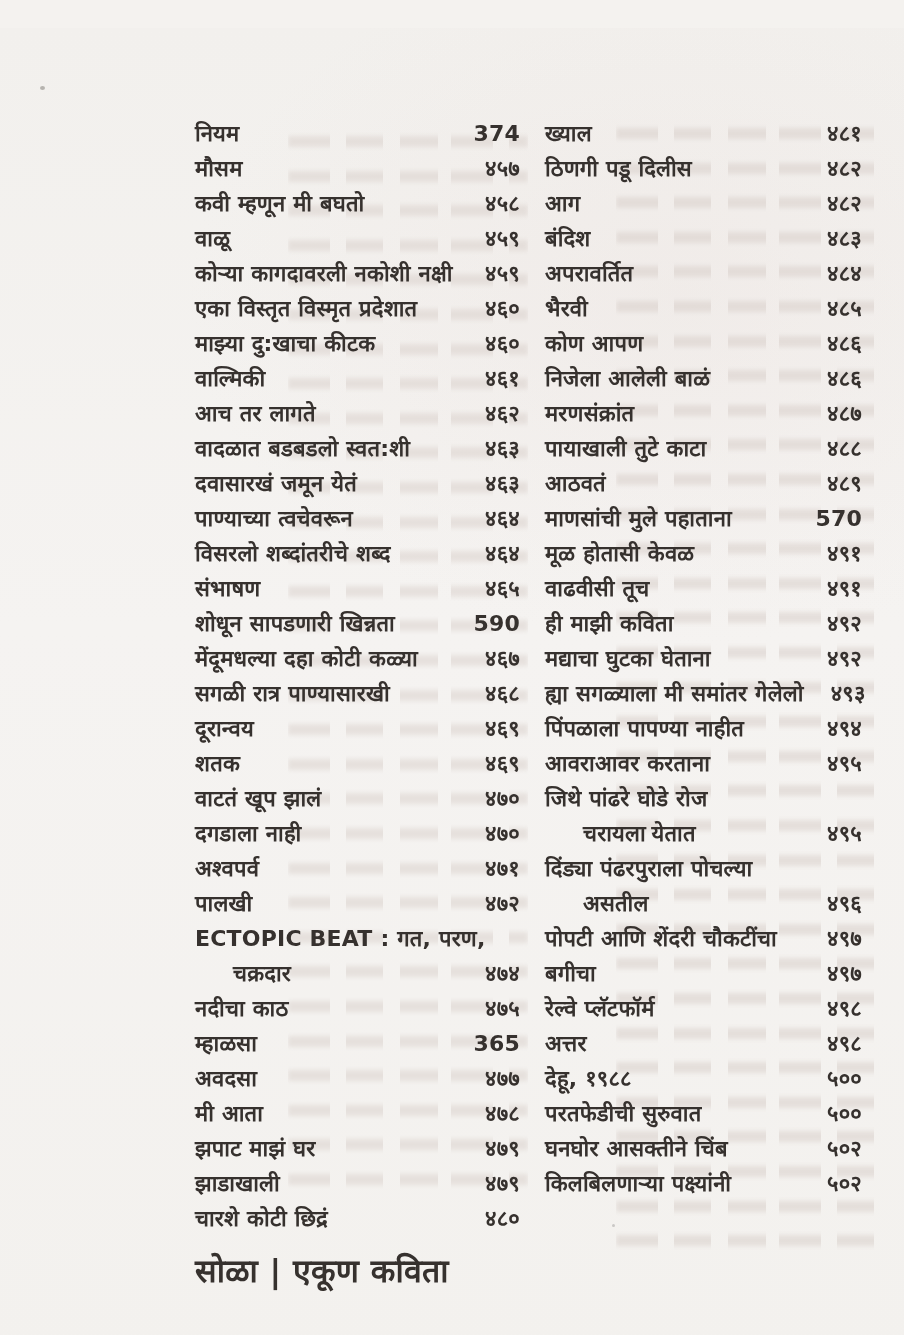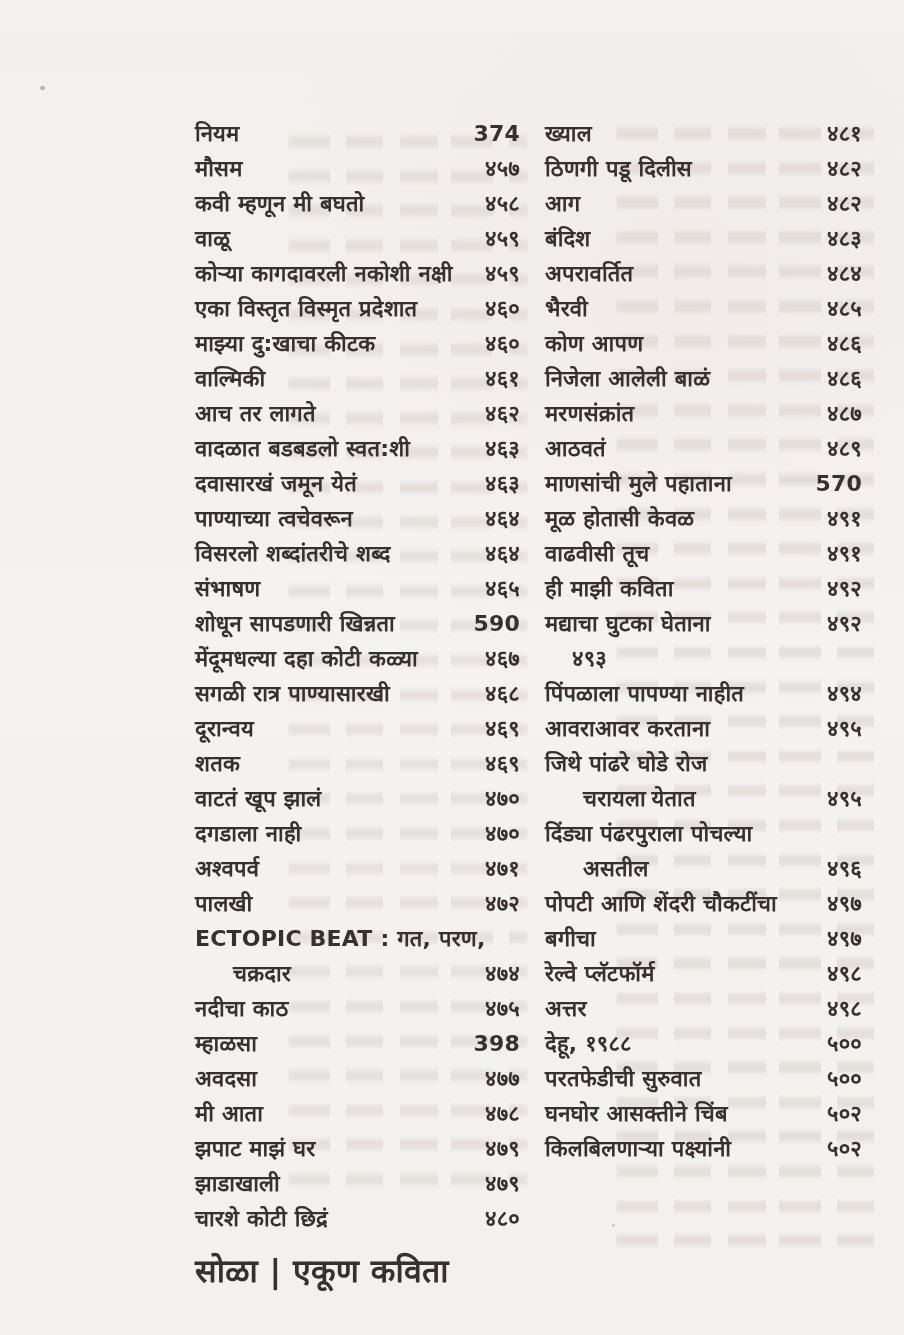--- a/index.html
+++ b/index.html
@@ -197,21 +197,21 @@
         <div class="row indent">
           <span class="t">चक्रदार</span>
           <span class="p">४७४</span>
         </div>
         <div class="row">
           <span class="t">नदीचा काठ</span>
           <span class="p">४७५</span>
         </div>
         <div class="row">
           <span class="t">म्हाळसा</span>
-          <span class="p">398</span>
+          <span class="p">365</span>
         </div>
         <div class="row">
           <span class="t">अवदसा</span>
           <span class="p">४७७</span>
         </div>
         <div class="row">
           <span class="t">मी आता</span>
           <span class="p">४७८</span>
         </div>
         <div class="row">
@@ -258,20 +258,24 @@
         </div>
         <div class="row">
           <span class="t">निजेला आलेली बाळं</span>
           <span class="p">४८६</span>
         </div>
         <div class="row">
           <span class="t">मरणसंक्रांत</span>
           <span class="p">४८७</span>
         </div>
         <div class="row">
+          <span class="t">पायाखाली तुटे काटा</span>
+          <span class="p">४८८</span>
+        </div>
+        <div class="row">
           <span class="t">आठवतं</span>
           <span class="p">४८९</span>
         </div>
         <div class="row">
           <span class="t">माणसांची मुले पहाताना</span>
           <span class="p">570</span>
         </div>
         <div class="row">
           <span class="t">मूळ होतासी केवळ</span>
           <span class="p">४९१</span>
@@ -282,20 +286,21 @@
         </div>
         <div class="row">
           <span class="t">ही माझी कविता</span>
           <span class="p">४९२</span>
         </div>
         <div class="row">
           <span class="t">मद्याचा घुटका घेताना</span>
           <span class="p">४९२</span>
         </div>
         <div class="row">
+          <span class="t">ह्या सगळ्याला मी समांतर गेलेलो</span>
           <span class="p">४९३</span>
         </div>
         <div class="row">
           <span class="t">पिंपळाला पापण्या नाहीत</span>
           <span class="p">४९४</span>
         </div>
         <div class="row">
           <span class="t">आवराआवर करताना</span>
           <span class="p">४९५</span>
         </div>

